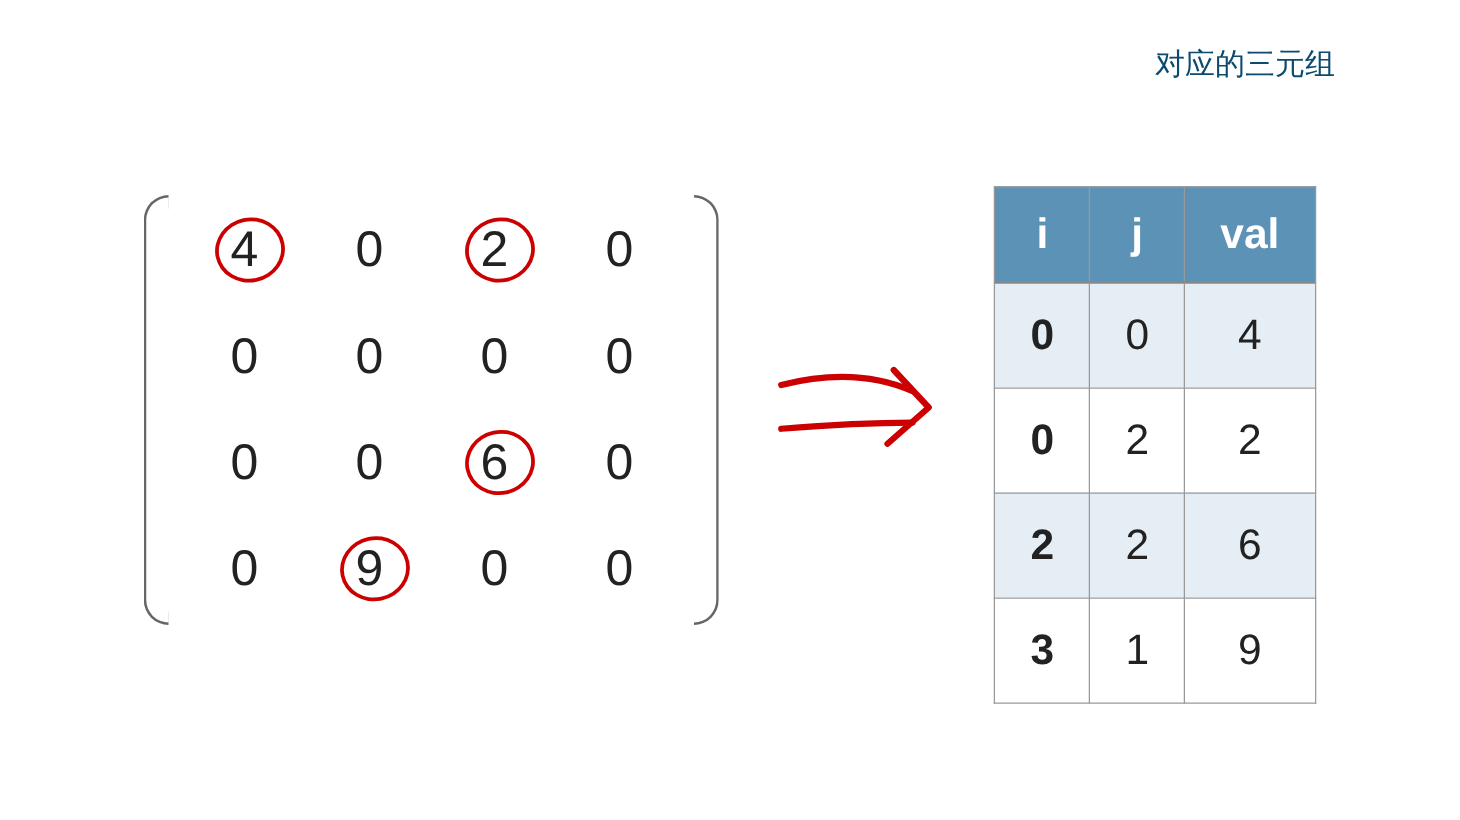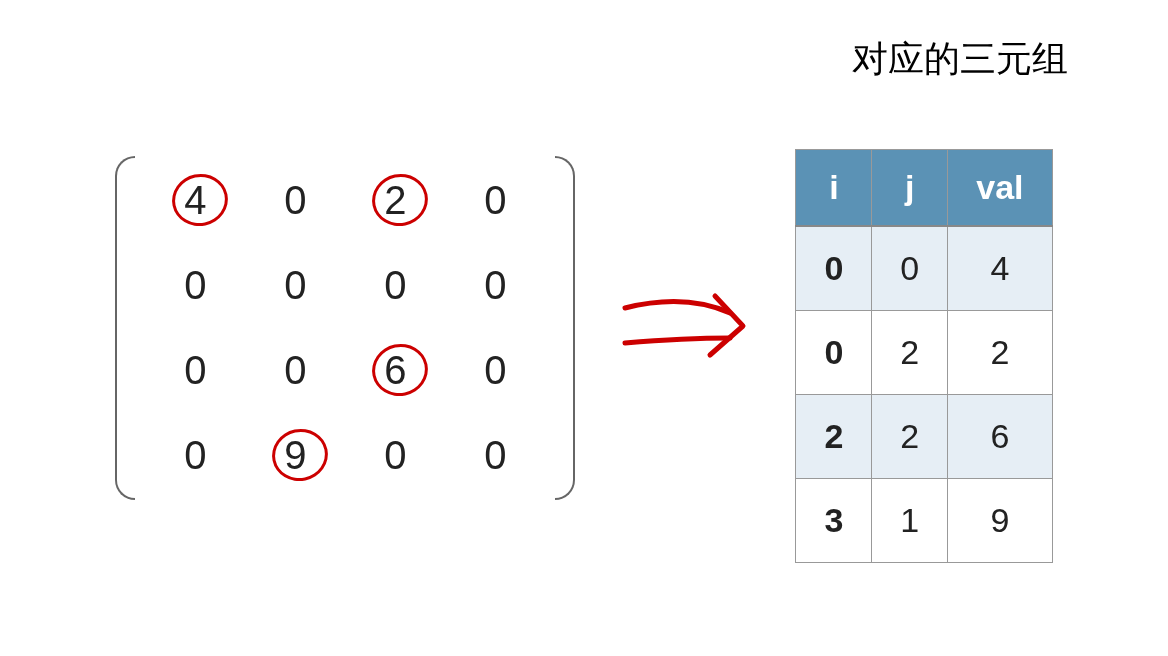--- a/index.html
+++ b/index.html
@@ -78,22 +78,22 @@
       width: 100%;
       height: 100%;
     }
     .table-section {
       display: flex;
       flex-direction: column;
       align-items: center;
       gap: 20px;
     }
     .table-title {
-      font-size: 36px;
-      color: #000000;
+      font-size: 24px;
+      color: #0c4a6e;
       margin-bottom: 10px;
       position: absolute;
       top: 35px;
       right: 100px;
     }
     .triple-table {
       border-collapse: collapse;
       font-size: 34px;
       margin-top: 55px;
     }

